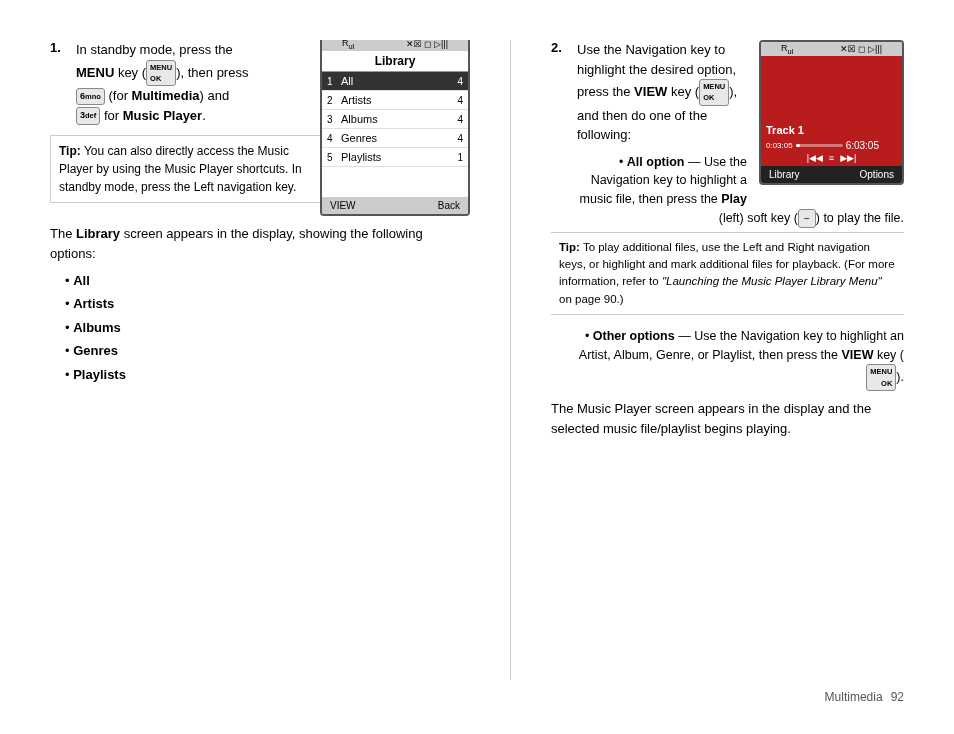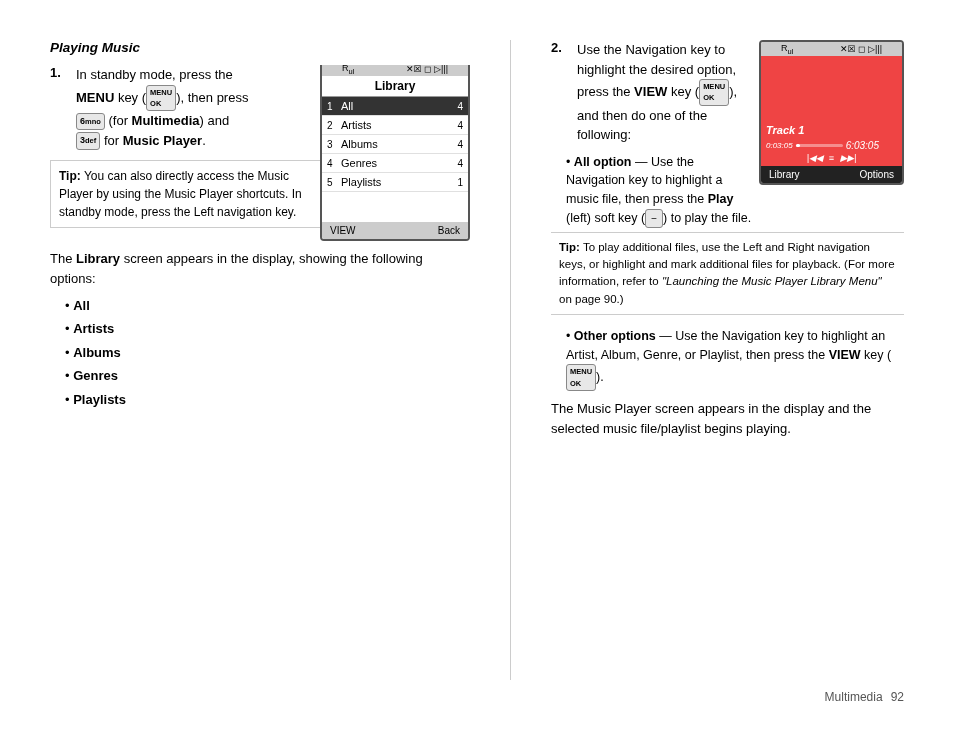--- a/index.html
+++ b/index.html
@@ -186,24 +186,23 @@
       border: 2px solid #555;
       border-radius: 4px;
       overflow: hidden;
       font-size: 11px;
       float: right;
       margin-left: 12px;
       margin-bottom: 8px;
     }
 
     .phone-screen-right .screen-body {
-      background: #ef4444;
+      background: #b91c1c;
       height: 110px;
       position: relative;
-      font-style: italic;
     }
 
     .phone-screen-right .track-label {
       position: absolute;
       bottom: 30px;
       left: 5px;
       color: #fff;
       font-size: 11px;
       font-weight: bold;
     }
@@ -265,20 +264,21 @@
       justify-content: space-between;
       padding: 3px 8px;
       font-size: 10px;
       color: #fff;
     }
 
     .sub-bullet {
       margin-left: 15px;
       margin-top: 4px;
       margin-bottom: 4px;
+      text-align: right;
     }
 
     .sub-bullet li {
       list-style: none;
       font-size: 12.5px;
       line-height: 1.5;
     }
 
     .sub-bullet li::before {
       content: "• ";
@@ -338,21 +338,20 @@
     }
   </style>
 </head>
 <body>
 
 <div class="page">
   <div class="content-area">
 
     <div class="left-column">
 
-      <div class="section-title">Playing Music</div>
 
       <div style="overflow: hidden;">
 
         <div class="phone-screen-left">
           <div class="phone-status-bar">
             <span>R<sub>ul</sub></span>
             <span>✕☒ ◻ ▷|||</span>
           </div>
           <div class="phone-title-bar">Library</div>
           <div class="phone-list">

